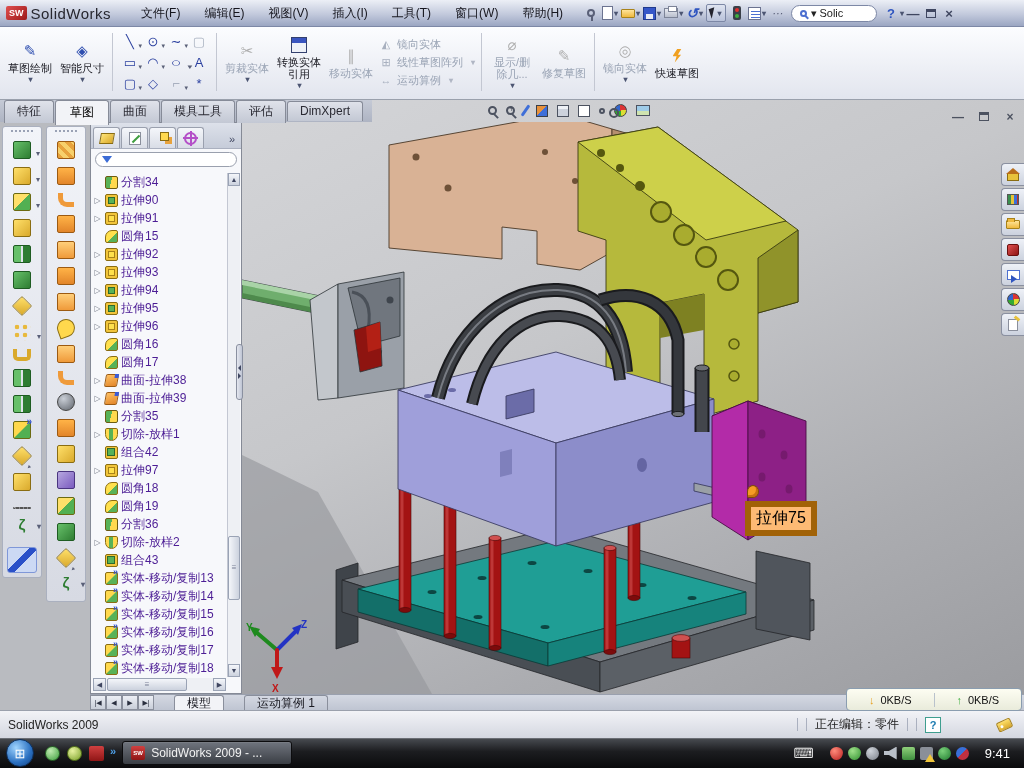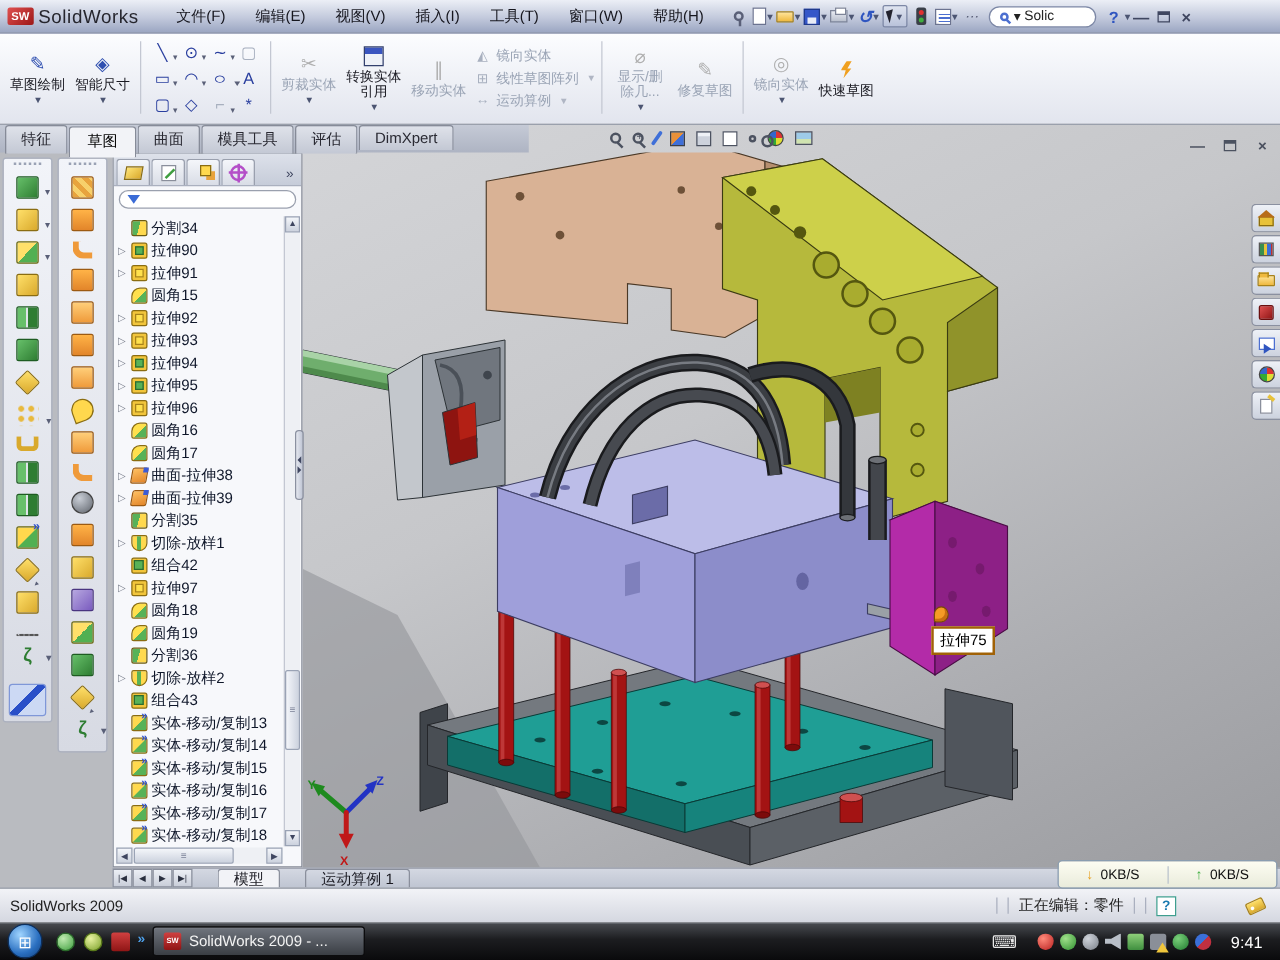--- a/index.html
+++ b/index.html
@@ -51,21 +51,21 @@
 .sg.dd::after{content:"▾";font-size:7px;color:#5a6078;position:absolute;right:-1px;bottom:1px}
 .sg.el{transform:scaleX(1.35)}
 .i-cube{width:16px;height:16px;background:linear-gradient(180deg,#3a55c0 35%,#eef1f8 35%);border:1px solid #33406e}
 .bolt{width:9px;height:14px;background:#f0a020;clip-path:polygon(55% 0,100% 0,60% 45%,95% 45%,25% 100%,45% 55%,0 55%)}
 .stackgrp{display:flex;flex-direction:column;gap:3px;justify-content:center}
 .srow{display:flex;align-items:center;gap:4px;font-size:11px;color:#9aa4b5}
 .srow .sic{font-size:11px;color:#a8b0bf;width:14px;text-align:center}
 .srow .car2{font-size:8px;color:#b0b6c4;margin-left:4px}
 #ds-mark{position:absolute;right:18px;top:30px;font-family:"DejaVu Serif",serif;font-style:italic;font-size:52px;color:#ccd3e2;line-height:1;pointer-events:none}
 
-#tabstrip{position:absolute;left:0;top:100px;width:423px;height:22px;background:linear-gradient(#c5cad6,#aeb4c3);display:flex;align-items:flex-start;padding-left:4px;z-index:6}
+#tabstrip{position:absolute;left:0;top:100px;width:372px;height:22px;background:linear-gradient(#c5cad6,#aeb4c3);display:flex;align-items:center;padding-left:4px;z-index:6}
 .rtab{font-size:12px;color:#2a2a33;background:linear-gradient(#dfe2ea,#c3c8d4);border:1px solid #868b98;border-bottom:none;border-radius:3px 3px 0 0;padding:2px 12px 3px;margin-right:1px;white-space:nowrap}
 .rtab.active{background:#f2f3f7;padding:3px 14px 4px;color:#000;position:relative;top:1px}
 
 #viewport{position:absolute;left:242px;top:100px;width:782px;height:594px;background:linear-gradient(155deg,#d4d5d8 0%,#c6c7ca 40%,#abacb0 75%,#9b9ca0 100%);z-index:1}
 #modelsvg{position:absolute;left:242px;top:122px;width:782px;height:572px;z-index:2}
 #headsup{position:absolute;left:488px;top:104px;display:flex;align-items:center;gap:9px;z-index:7}
 .hub{display:flex;align-items:center}
 .hic{display:block}
 .hu-mag{width:9px;height:9px;border:2px solid #4c5260;border-radius:50%;position:relative}
 .hu-mag::after{content:"";position:absolute;right:-4px;bottom:-4px;width:6px;height:2px;background:#4c5260;transform:rotate(45deg)}
@@ -90,21 +90,21 @@
 .tp-tb{width:12px;height:12px;background:linear-gradient(135deg,#e05050,#8f1515);border:1px solid #6a0f0f;border-radius:2px}
 .tp-pal{width:13px;height:10px;background:#fff;border:1px solid #4c6fd0;position:relative}
 .tp-pal::after{content:"";position:absolute;left:3px;bottom:-4px;border-top:4px solid transparent;border-bottom:4px solid transparent;border-left:6px solid #2f55c0}
 .tp-app{width:13px;height:13px;border-radius:50%;background:conic-gradient(#d33 0 25%,#dd3 25% 50%,#3a3 50% 75%,#36c 75% 100%);border:1px solid #444}
 .tp-doc{width:10px;height:12px;background:#fff;border:1px solid #8a8f9c;position:relative}
 .tp-doc::after{content:"";position:absolute;right:-3px;top:-3px;width:6px;height:3px;background:#e8c23a;transform:rotate(40deg)}
 #splitgrip{position:absolute;left:236px;top:344px;width:7px;height:56px;background:linear-gradient(90deg,#e4e7ef,#bfc5d4);border:1px solid #8a90a0;border-radius:3px;z-index:8;display:flex;flex-direction:column;align-items:center;justify-content:center;gap:2px}
 #splitgrip i{width:0;height:0;border-top:3px solid transparent;border-bottom:3px solid transparent}
 #splitgrip .gl{border-right:3px solid #3f4660}
 #splitgrip .gr{border-left:3px solid #3f4660}
-#tooltip{position:absolute;left:745px;top:501px;background:#ffffff;border:2px solid #a16207;font-size:12px;color:#000;padding:1px 5px;z-index:9;white-space:nowrap}
+#tooltip{position:absolute;left:745px;top:501px;background:#fdba74;border:6px solid #a16207;font-size:16px;color:#000;padding:1px 5px;z-index:9;white-space:nowrap}
 #featcursor{position:absolute;left:747px;top:485px;width:12px;height:13px;z-index:9;background:#f59b25;border:1px solid #7a4a08;border-radius:50% 50% 50% 2px;box-shadow:inset -2px -2px 0 #c96f10}
 
 .ltcol{position:absolute;width:40px;background:linear-gradient(180deg,#f2f4f9,#d7dae3);border:1px solid #aab0bf;border-radius:3px;z-index:5;display:flex;flex-direction:column;align-items:center;padding:3px 0 4px}
 #ltcol1{left:2px;top:126px}
 #ltcol2{left:46px;top:126px}
 .grip{width:22px;height:4px;border-top:2px dotted #9aa2b5;margin-bottom:3px}
 .ltb{width:18px;height:18px;margin:4px 0;position:relative;border-radius:2px;flex:none}
 .ltb.dd::after{content:"▾";position:absolute;right:-10px;bottom:0;font-size:8px;color:#5a6078}
 .g1{background:linear-gradient(135deg,#67c06a,#2e7d32);border:1px solid #1e5c22}
 .g2{background:linear-gradient(135deg,#ffe06a,#d9a92c);border:1px solid #8a6d12}
@@ -135,21 +135,21 @@
 .mi-prop::after{content:"";position:absolute;left:1px;top:5px;width:10px;height:2px;background:#3f9e3f;transform:rotate(-45deg)}
 .mi-conf{width:9px;height:9px;background:#ffd94e;border:1px solid #8a6d12;box-shadow:4px 4px 0 -1px #e8a33d;margin:-4px -4px 0 0}
 .mi-dimx{width:13px;height:13px;border:2px solid #b44fc8;border-radius:50%;position:relative}
 .mi-dimx::before{content:"";position:absolute;left:50%;top:-3px;bottom:-3px;width:2px;margin-left:-1px;background:#b44fc8}
 .mi-dimx::after{content:"";position:absolute;top:50%;left:-3px;right:-3px;height:2px;margin-top:-1px;background:#b44fc8}
 #mgrov{margin-left:auto;font-size:11px;color:#3f4660;padding:0 4px 3px}
 #filterrow{height:20px;padding:2px 4px;display:flex;align-items:center}
 #filterbox{flex:1;height:15px;background:#fff;border:1px solid #9aa0ae;border-radius:8px;display:flex;align-items:center;padding:0 6px}
 .funnel{width:0;height:0;border-left:5px solid transparent;border-right:5px solid transparent;border-top:7px solid #3a6bd6}
 #treerows{position:absolute;left:2px;top:50px;right:15px;bottom:16px;overflow:hidden}
-.trow{height:18px;display:flex;align-items:center;gap:3px;font-size:12px;color:#0f172a;white-space:nowrap}
+.trow{height:18px;display:flex;align-items:center;gap:3px;font-size:12px;color:#4c1d95;white-space:nowrap}
 .texp{width:9px;font-size:8px;color:#7a7f8c;text-align:center;flex:none}
 .texp.exp::before{content:"▷"}
 .tico{width:13px;height:13px;display:inline-block;position:relative;border-radius:2px;flex:none}
 .ic-split{background:linear-gradient(105deg,#58b257 46%,#ffd94e 46%);border:1px solid #6b5b12}
 .ic-extg{background:#f2c53b;border:1px solid #8a6d12}
 .ic-extg::after{content:"";position:absolute;inset:2px;background:#58b257;border:1px solid #2c6b2e}
 .ic-exty{background:#f2c53b;border:1px solid #8a6d12}
 .ic-exty::after{content:"";position:absolute;inset:2px;background:#ffe14d;border:1px solid #a8821a}
 .ic-fillet{background:linear-gradient(135deg,#ffe04d 55%,#58b257 55%);border:1px solid #8a6d12;border-radius:7px 2px 2px 2px}
 .ic-surf{background:linear-gradient(160deg,#ffc163,#e2852a);border:1px solid #9c5a12;transform:skewX(-10deg)}

